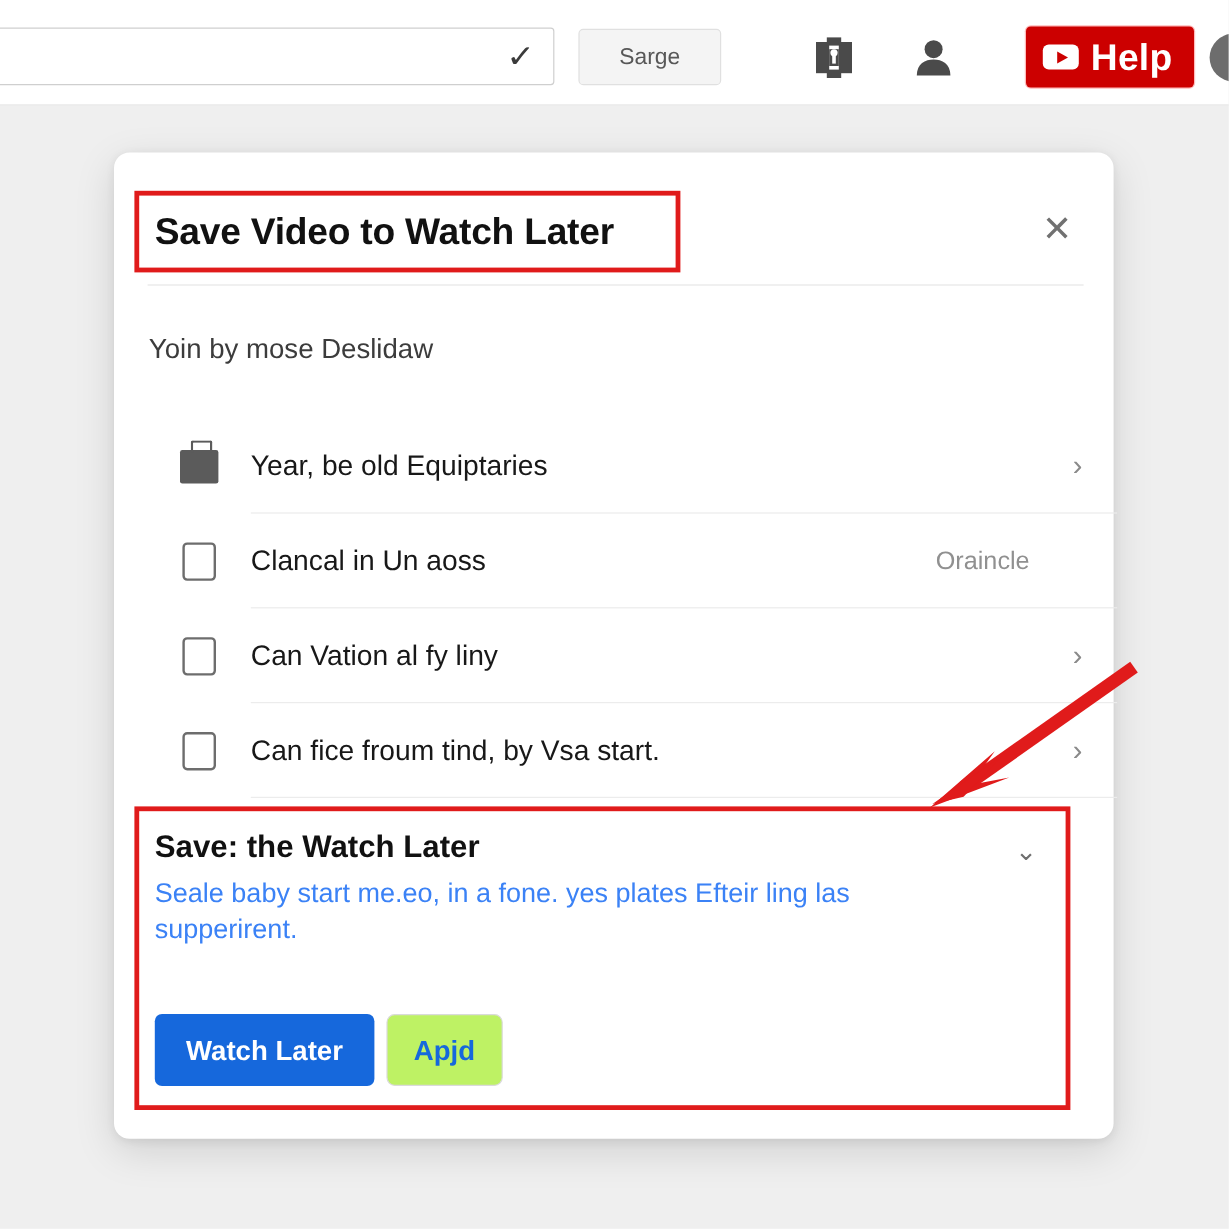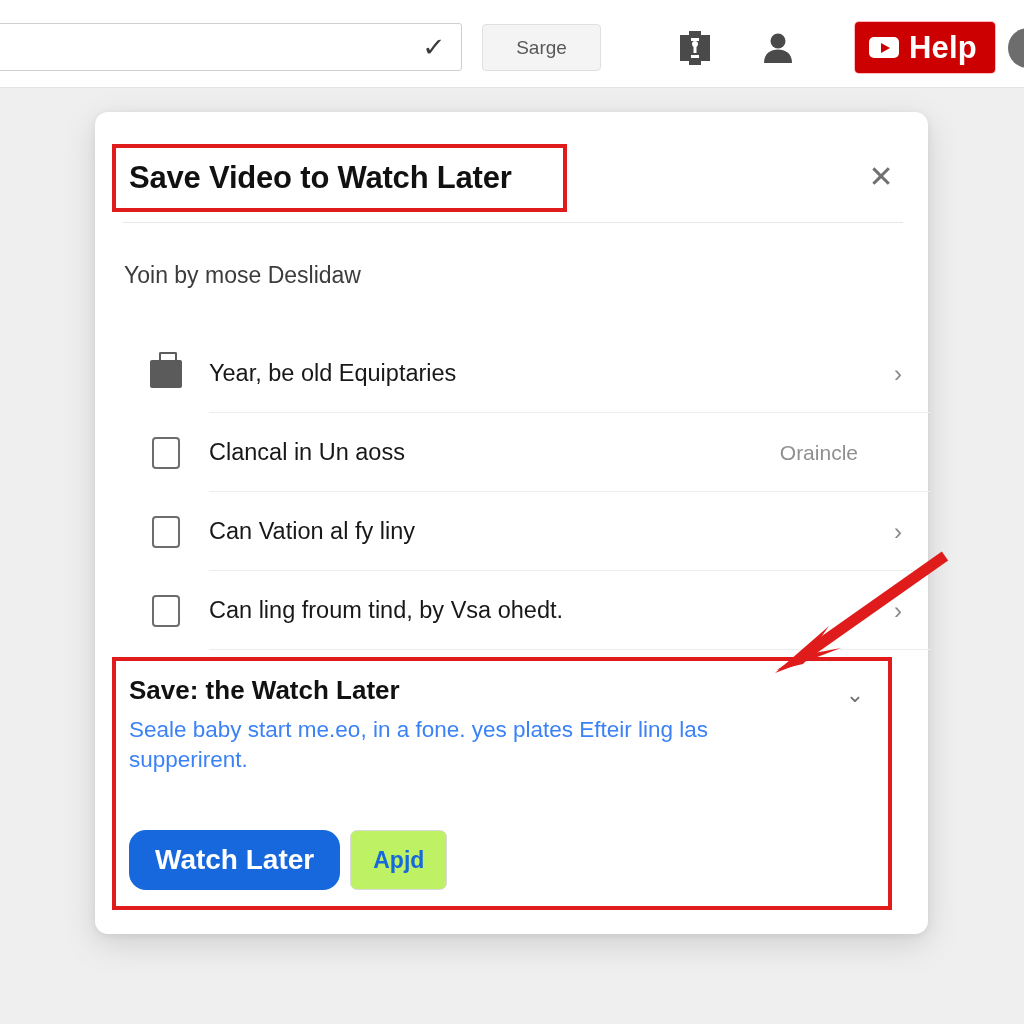--- a/index.html
+++ b/index.html
@@ -144,21 +144,21 @@
     width: 40px;
     height: 40px;
     border-radius: 50%;
     background: #6d6d6d;
   }
 
   
   #dialog {
     position: absolute;
     left: 95px;
-    top: 112px;
+    top: 127px;
     width: 833px;
     height: 822px;
     background: #ffffff;
     border-radius: 13px;
     box-shadow: 0 10px 34px rgba(0,0,0,0.13), 0 2px 8px rgba(0,0,0,0.07);
     overflow: visible;
   }
 
   
   #dialog-title-wrap {
@@ -339,23 +339,23 @@
     bottom: 16px;
     display: flex;
     align-items: center;
     gap: 10px;
   }
   #primary-action {
     height: 60px;
     padding: 0 26px;
     background: #1668dc;
     border: none;
-    border-radius: 17px;
+    border-radius: 6px;
     color: #ffffff;
-    font-size: 28px;
+    font-size: 23px;
     font-weight: 700;
     font-family: "Liberation Sans", sans-serif;
     cursor: pointer;
     display: flex;
     align-items: center;
   }
   #secondary-action {
     height: 60px;
     padding: 0 22px;
     background: #bef264;
@@ -464,21 +464,21 @@
       <span class="option-label">Can Vation al fy liny</span>
       <span class="option-meta"></span>
       <span class="chevron-right">›</span>
       <span class="row-divider"></span>
     </div>
 
     <div class="option-row">
       <span class="row-lead">
         <span class="checkbox"></span>
       </span>
-      <span class="option-label">Can ling froum tind, by Vsa ohedt.</span>
+      <span class="option-label">Can fice froum tind, by Vsa start.</span>
       <span class="option-meta"></span>
       <span class="chevron-right">›</span>
       <span class="row-divider"></span>
     </div>
   </div>
 
   <div id="save-panel">
     <div id="save-panel-heading">Save: the Watch Later</div>
 
     <div id="collapse-chevron">⌄</div>

